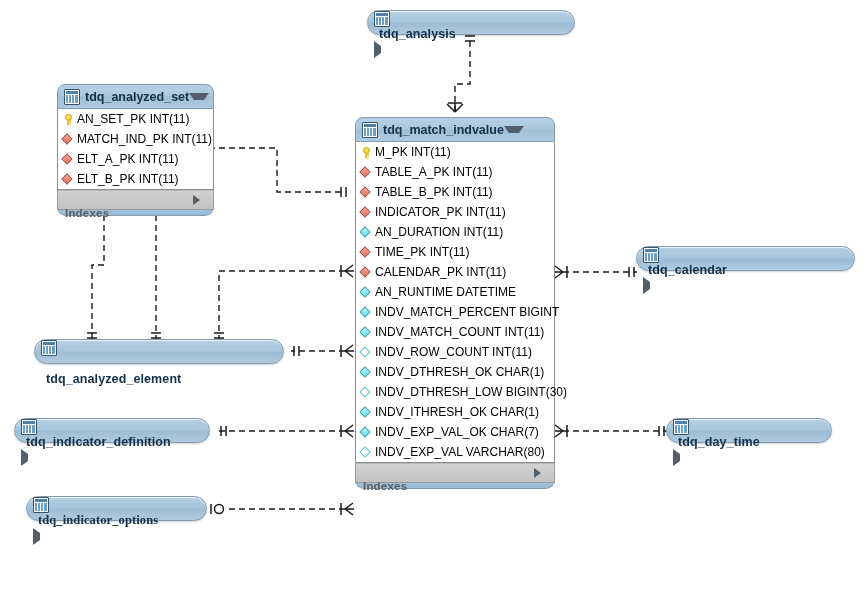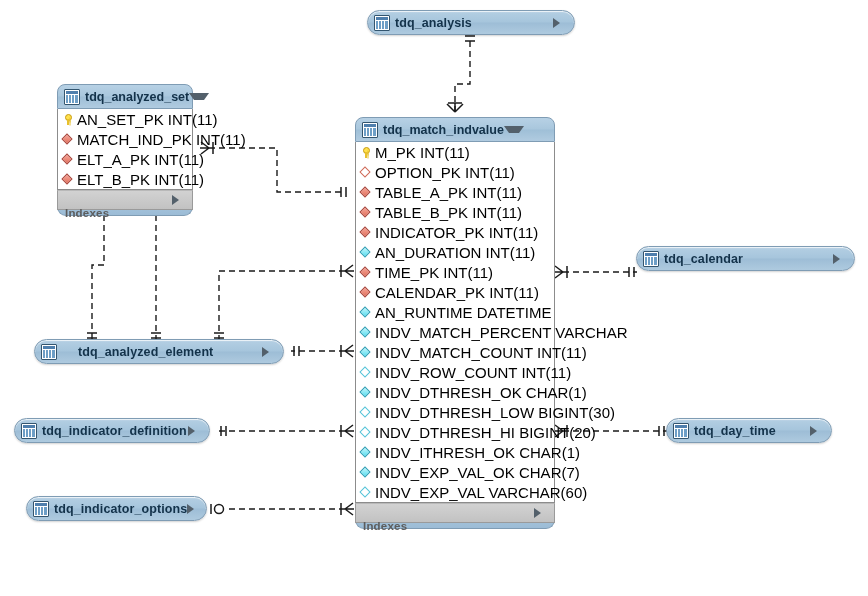--- a/index.html
+++ b/index.html
@@ -10,21 +10,21 @@
   svg.links{position:absolute;left:0;top:0;width:868px;height:596px;
             pointer-events:none;}
 
   
   .pill{
     position:absolute;height:25px;box-sizing:border-box;
     border-radius:13px;
     background:linear-gradient(180deg,#b4cfe3 0%,#a6c5dc 48%,#9dbdd6 52%,#aecadf 100%);
     border:1px solid #7f9cb4;
     box-shadow:0 1px 1px rgba(255,255,255,.8) inset, 0 1px 2px rgba(0,0,0,.18);
-    display:flex;align-items:center;padding:0 7px 0 6px;
+    display:flex;padding:0 7px 0 6px;flex-direction:column;
   }
   .pill .tname{
     font-size:12.5px;font-weight:bold;color:#13324a;white-space:nowrap;
     margin-left:5px;letter-spacing:.1px;
   }
   .pill .spacer{flex:1 1 auto;}
 
   
   .ticon{
     width:14px;height:14px;flex:0 0 14px;border:1px solid #33556f;
@@ -63,21 +63,21 @@
     background:linear-gradient(180deg,#b7d1e5 0%,#a9c7dd 48%,#9fbfd7 52%,#b0cbe0 100%);
     border:1px solid #7f9cb4;
     display:flex;align-items:center;padding:0 7px 0 6px;
   }
   .tbl .hdr .tname{font-size:12.5px;font-weight:bold;color:#13324a;margin-left:5px;}
   .tbl .body{
     position:relative;background:#ffffff;border:1px solid #8c8c8c;border-top:none;
     box-sizing:border-box;
   }
   .row{height:20px;display:flex;align-items:center;padding-left:3px;box-sizing:border-box;}
-  .row .fname{font-size:15px;color:#000;white-space:nowrap;margin-left:3px;}
+  .row .fname{font-size:12px;color:#000;white-space:nowrap;margin-left:3px;}
   .idxrow{
     position:relative;height:20px;box-sizing:border-box;
     background:linear-gradient(180deg,#d2d2d2,#c2c2c2);
     border:1px solid #9a9a9a;border-top:1px solid #b9b9b9;
     display:flex;align-items:center;padding:0 6px 0 7px;
   }
   .idxrow .lbl{font-size:11.5px;color:#5d5d5d;font-weight:bold;letter-spacing:.2px;margin-top:25px;}
   .idxrow .spacer{flex:1 1 auto;}
 
   
@@ -169,21 +169,21 @@
     </g>
   </svg>
 
   <div class="pill" style="left:367px;top:10px;width:208px;">
     <span class="ticon"></span>
     <span class="tname">tdq_analysis</span>
     <span class="spacer"></span>
     <span class="caret-r"></span>
   </div>
 
-  <div class="tbl" style="left:57px;top:84px;width:136px;text-align:center;">
+  <div class="tbl" style="left:57px;top:84px;width:157px;text-align:center;">
     <div class="shadowpill" style="height:13px;bottom:-6px;"></div>
     <div class="hdr">
       <span class="ticon"></span>
       <span class="tname">tdq_analyzed_set</span>
       <span class="spacer"></span>
       <span class="caret-d"></span>
     </div>
     <div class="body">
       <div class="row">
         <span class="gl key"></span>
@@ -223,26 +223,20 @@
       <span class="spacer"></span>
       <span class="caret-d"></span>
     </div>
     <div class="body" id="mi-body">
         <div class="row">
           <span class="gl key"></span>
           <span class="fname">M_PK INT(11)</span>
         </div>
         <div class="row">
           <span class="gl ">
-            <i class="dia red-o"></i>
-          </span>
-          <span class="fname">OPTION_PK INT(11)</span>
-        </div>
-        <div class="row">
-          <span class="gl ">
             <i class="dia red-f"></i>
           </span>
           <span class="fname">TABLE_A_PK INT(11)</span>
         </div>
         <div class="row">
           <span class="gl ">
             <i class="dia red-f"></i>
           </span>
           <span class="fname">TABLE_B_PK INT(11)</span>
         </div>
@@ -273,21 +267,21 @@
         <div class="row">
           <span class="gl ">
             <i class="dia cy-f"></i>
           </span>
           <span class="fname">AN_RUNTIME DATETIME</span>
         </div>
         <div class="row">
           <span class="gl ">
             <i class="dia cy-f"></i>
           </span>
-          <span class="fname">INDV_MATCH_PERCENT VARCHAR</span>
+          <span class="fname">INDV_MATCH_PERCENT BIGINT</span>
         </div>
         <div class="row">
           <span class="gl ">
             <i class="dia cy-f"></i>
           </span>
           <span class="fname">INDV_MATCH_COUNT INT(11)</span>
         </div>
         <div class="row">
           <span class="gl ">
             <i class="dia cy-o"></i>
@@ -301,41 +295,35 @@
           <span class="fname">INDV_DTHRESH_OK CHAR(1)</span>
         </div>
         <div class="row">
           <span class="gl ">
             <i class="dia cy-o"></i>
           </span>
           <span class="fname">INDV_DTHRESH_LOW BIGINT(30)</span>
         </div>
         <div class="row">
           <span class="gl ">
+            <i class="dia cy-f"></i>
+          </span>
+          <span class="fname">INDV_ITHRESH_OK CHAR(1)</span>
+        </div>
+        <div class="row">
+          <span class="gl ">
+            <i class="dia cy-f"></i>
+          </span>
+          <span class="fname">INDV_EXP_VAL_OK CHAR(7)</span>
+        </div>
+        <div class="row">
+          <span class="gl ">
             <i class="dia cy-o"></i>
           </span>
-          <span class="fname">INDV_DTHRESH_HI BIGINT(20)</span>
-        </div>
-        <div class="row">
-          <span class="gl ">
-            <i class="dia cy-f"></i>
-          </span>
-          <span class="fname">INDV_ITHRESH_OK CHAR(1)</span>
-        </div>
-        <div class="row">
-          <span class="gl ">
-            <i class="dia cy-f"></i>
-          </span>
-          <span class="fname">INDV_EXP_VAL_OK CHAR(7)</span>
-        </div>
-        <div class="row">
-          <span class="gl ">
-            <i class="dia cy-o"></i>
-          </span>
-          <span class="fname">INDV_EXP_VAL VARCHAR(60)</span>
+          <span class="fname">INDV_EXP_VAL VARCHAR(80)</span>
         </div>
       </div>
     <div class="idxrow">
       <span class="lbl">Indexes</span>
       <span class="spacer"></span>
       <span class="caret-r"></span>
     </div>
   </div>
 
   <div class="pill" style="left:34px;top:339px;width:250px;gap:16px;">
@@ -345,21 +333,21 @@
     <span class="caret-r"></span>
   </div>
 
   <div class="pill" style="left:14px;top:418px;width:196px;">
     <span class="ticon"></span>
     <span class="tname">tdq_indicator_definition</span>
     <span class="spacer"></span>
     <span class="caret-r"></span>
   </div>
 
-  <div class="pill" style="left:26px;top:496px;width:181px;">
+  <div class="pill" style="left:26px;top:496px;width:181px;font-family:Liberation Serif, serif;">
     <span class="ticon"></span>
     <span class="tname">tdq_indicator_options</span>
     <span class="spacer"></span>
     <span class="caret-r"></span>
   </div>
 
   <div class="pill" style="left:636px;top:246px;width:219px;">
     <span class="ticon"></span>
     <span class="tname">tdq_calendar</span>
     <span class="spacer"></span>

